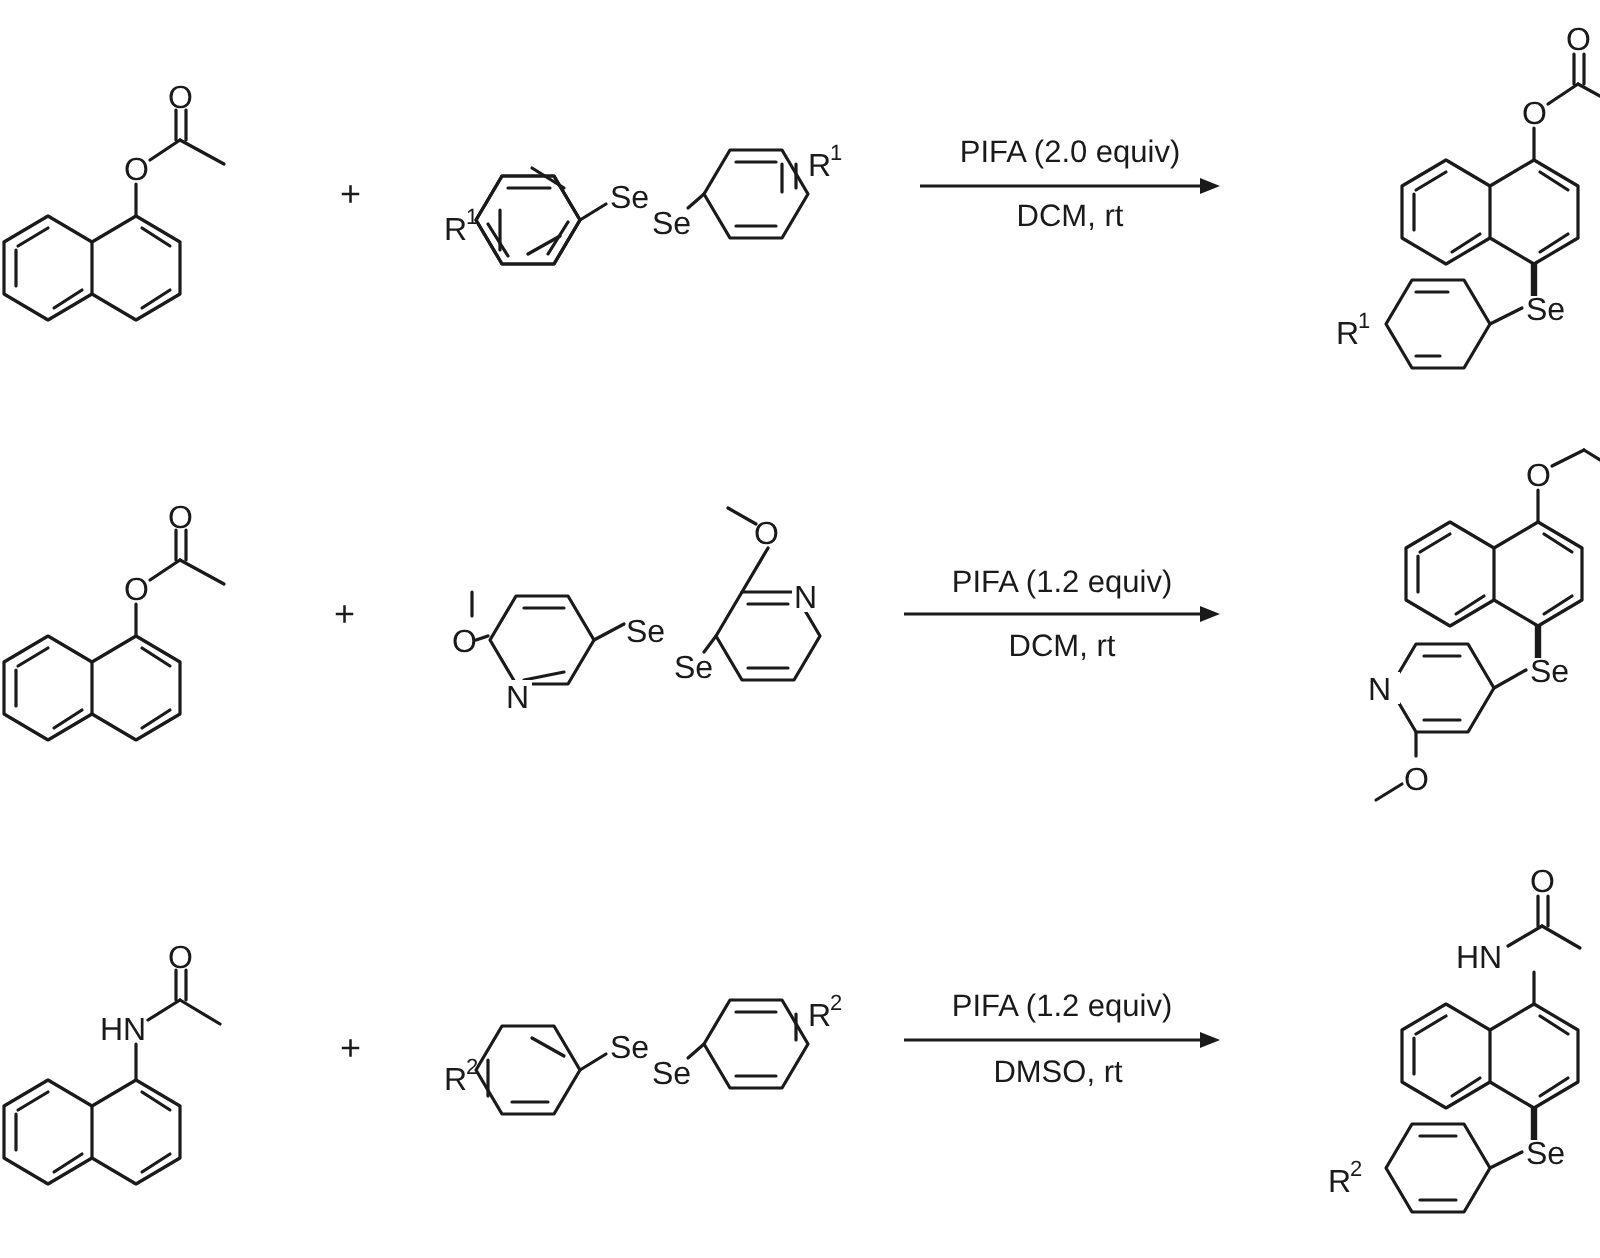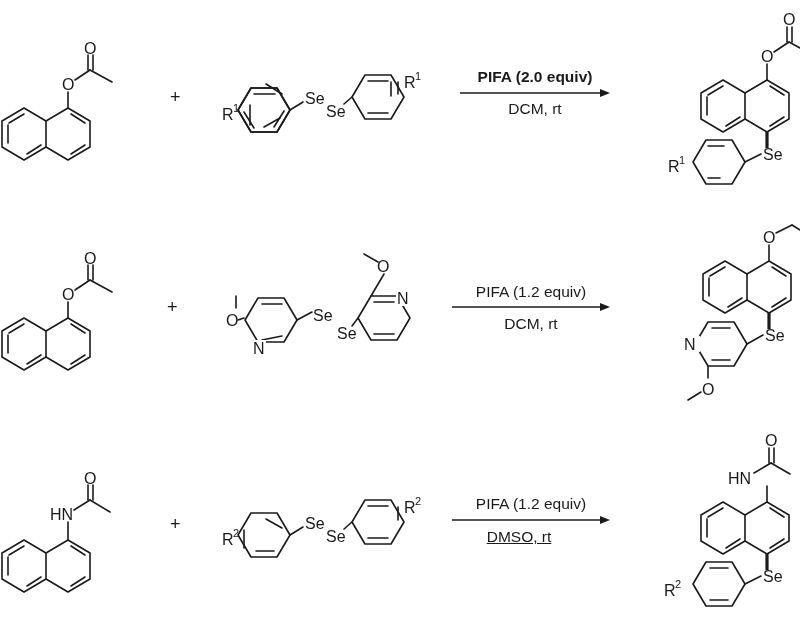--- a/index.html
+++ b/index.html
@@ -229,20 +229,20 @@
     <text class="atom" x="763" y="582">Se</text>
     <line class="bond" x1="761" y1="576" x2="745" y2="584"></line>
     <polygon class="bond" points="745,584 732,562 706,562 693,584 706,606 732,606"></polygon>
     <line class="bond" x1="728" y1="568" x2="710" y2="568"></line>
     <line class="bond" x1="728" y1="600" x2="710" y2="600"></line>
     <text class="atom" x="664" y="596">R</text>
       <text class="sup" x="675" y="588">2</text>
   </g>
 </svg>
 
-<div class="cond" style="left:450px; top:68px;font-weight:bold;">PIFA (2.0 equiv)</div>
+<div class="cond" style="left:450px; top:68px;">PIFA (2.0 equiv)</div>
 <div class="cond" style="left:450px; top:100px;">DCM, rt</div>
 
 <div class="cond" style="left:446px; top:283px;">PIFA (1.2 equiv)</div>
 <div class="cond" style="left:446px; top:315px;">DCM, rt</div>
 
 <div class="cond" style="left:446px; top:495px;">PIFA (1.2 equiv)</div>
-<div class="cond" style="left:434px; top:528px;text-decoration:underline;">DMSO, rt</div>
+<div class="cond" style="left:444px; top:528px;">DMSO, rt</div>
 
 </body></html>

